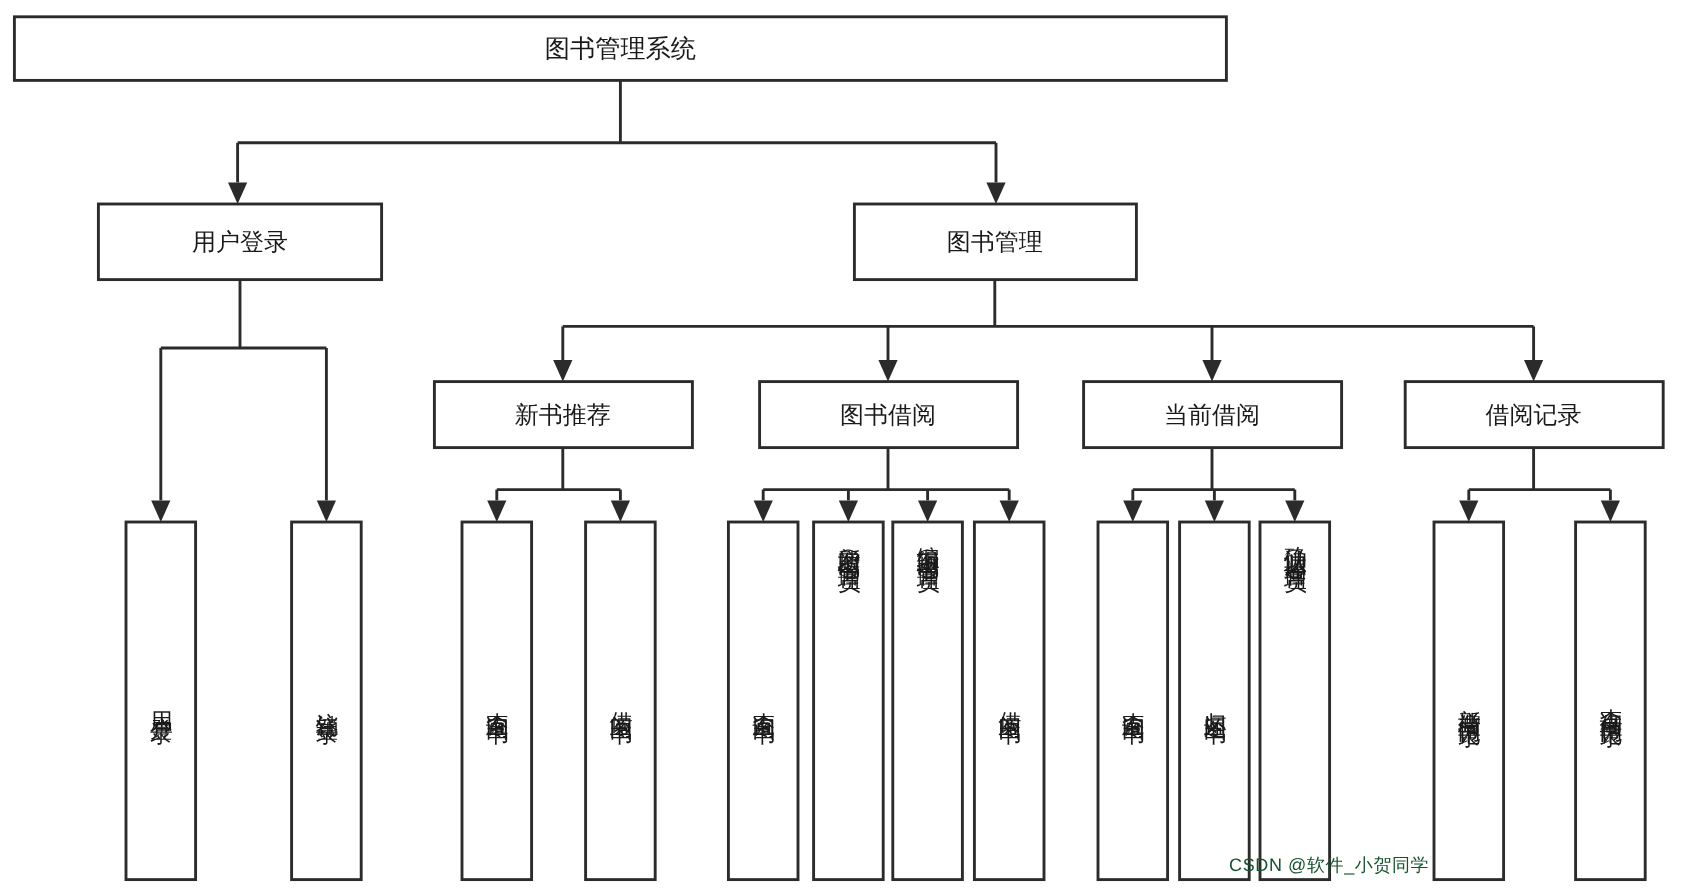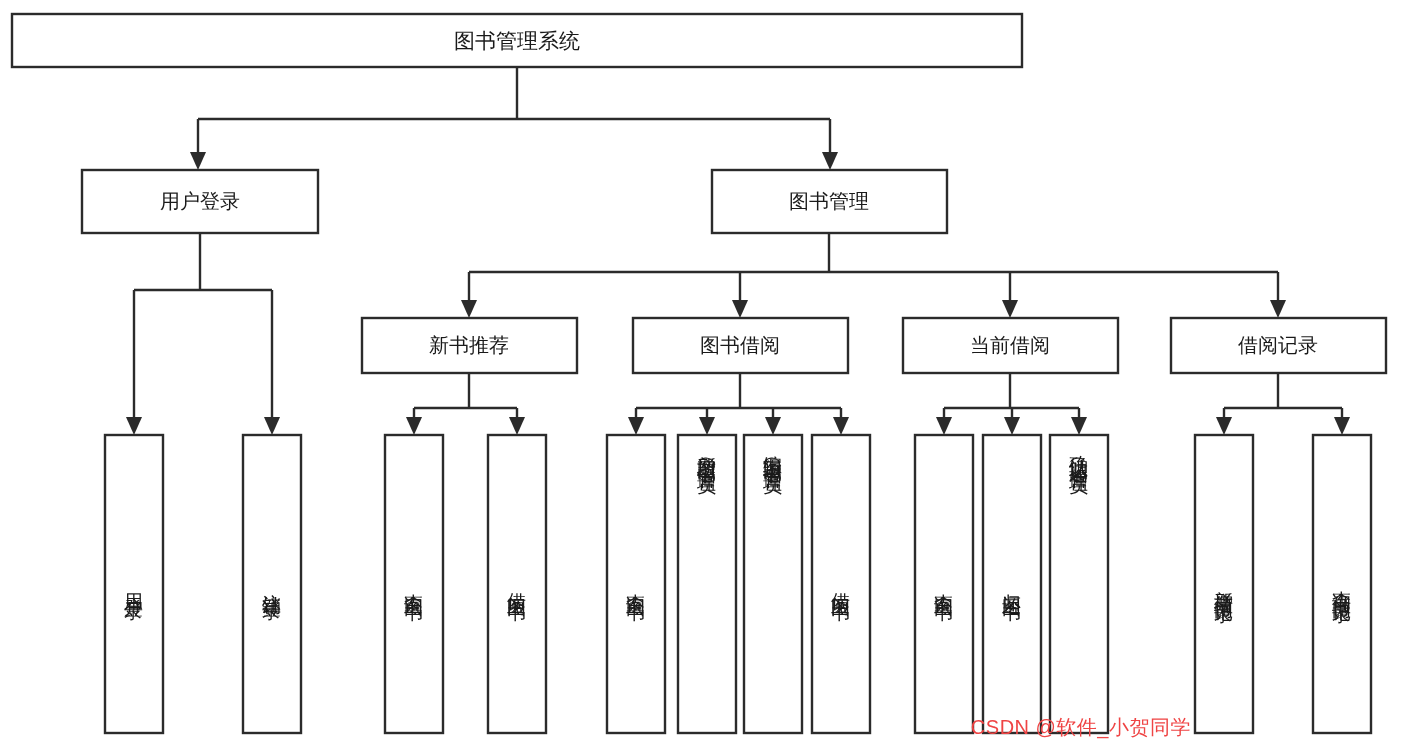--- a/index.html
+++ b/index.html
@@ -69,24 +69,24 @@
     font-size: 19px;
     line-height: 1.32;
     letter-spacing: 3px;
     color: #1a1a1a;
     white-space: nowrap;
     text-align: center;
   }
   .watermark {
     position: absolute;
     right: 12px;
-    bottom: 6px;
-    font-family: "Liberation Sans", "DejaVu Sans", sans-serif;
-    font-size: 20px;
-    color: #ef4444;
+    bottom: 16px;
+    font-family: "Liberation Sans", "DejaVu Sans", sans-serif;
+    font-size: 15px;
+    color: #14532d;
     letter-spacing: 0.5px;
     white-space: nowrap;
     user-select: none;
   }
 </style>
 </head>
 <body>
 
 <div id="diagram-root">
 

